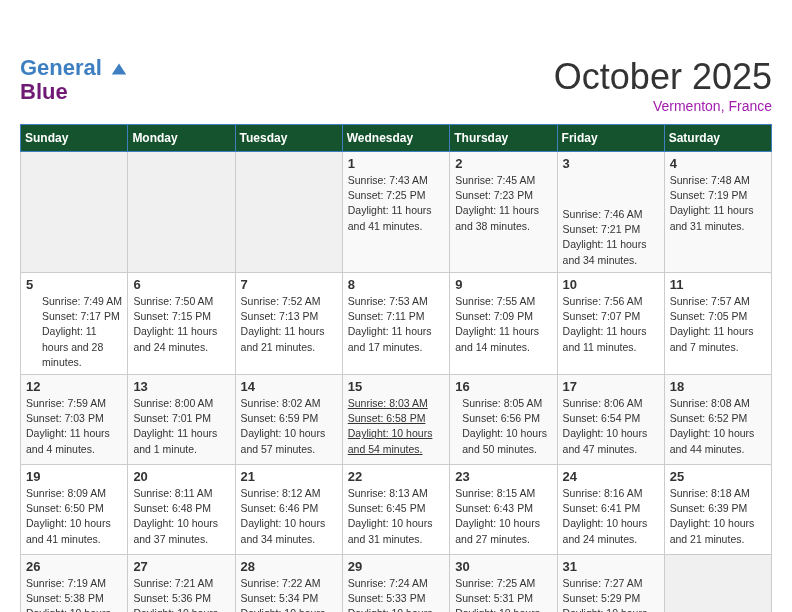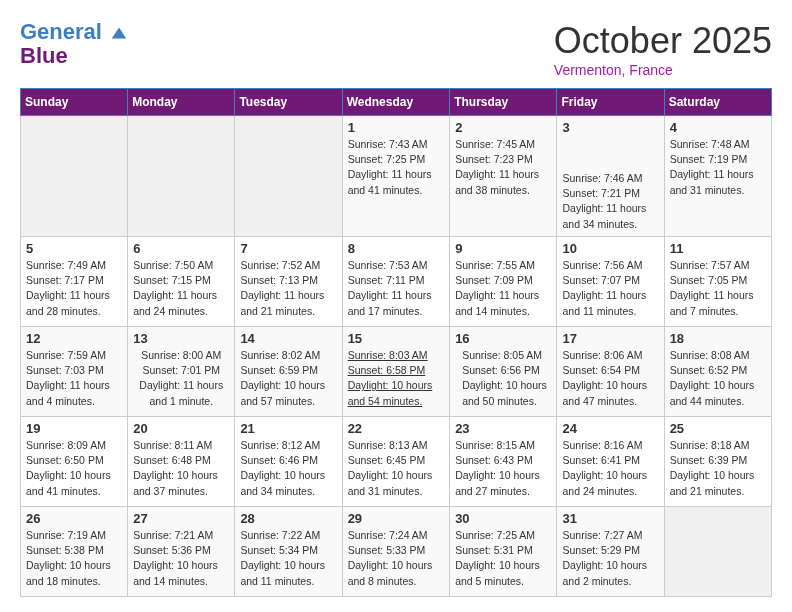--- a/index.html
+++ b/index.html
@@ -8,58 +8,59 @@
       background: #fff;
       width: 792px;
       min-height: 612px;
       padding: 20px;
     }
     .header {
       display: flex;
       justify-content: space-between;
       align-items: flex-start;
       margin-bottom: 10px;
+      margin-top: 36px;
     }
     .logo {
       display: flex;
       align-items: center;
     }
     .logo-text {
       font-size: 22px;
       font-weight: bold;
       color: #333;
       line-height: 1.1;
     }
     .logo-text span {
       color: #3d7fc1;
     }
     .logo-icon {
       width: 18px;
       height: 18px;
       margin-left: 2px;
     }
     .title-block {
-      text-align: left;
+      text-align: right;
     }
     .month-title {
       font-size: 36px;
       color: #333;
       font-weight: normal;
     }
     .location {
       font-size: 14px;
       color: #a21caf;
     }
     table {
       width: 100%;
       border-collapse: collapse;
       font-size: 11px;
     }
     thead tr th {
-      background-color: #701a75;
+      background-color: #14532d;
       color: white;
       padding: 6px 4px;
       text-align: left;
       font-size: 12px;
       font-weight: bold;
       border: 1px solid #3d7fc1;
     }
     tbody tr td {
       border: 1px solid #ccc;
       vertical-align: top;
@@ -151,21 +152,21 @@
         <td>
           <span class="day-number">4</span>
           <div class="day-info" style="white-space: pre-line;">Sunrise: 7:48 AM
 Sunset: 7:19 PM
 Daylight: 11 hours and 31 minutes.</div>
         </td>
       </tr>
       <tr>
         <td>
           <span class="day-number">5</span>
-          <div class="day-info" style="white-space: pre-line;">Sunrise: 7:49 AM
+          <div class="day-info" style="white-space: pre-line; margin-left: 16px;">Sunrise: 7:49 AM
 Sunset: 7:17 PM
 Daylight: 11 hours and 28 minutes.</div>
         </td>
         <td>
           <span class="day-number">6</span>
           <div class="day-info" style="white-space: pre-line;">Sunrise: 7:50 AM
 Sunset: 7:15 PM
 Daylight: 11 hours and 24 minutes.</div>
         </td>
         <td>
@@ -201,21 +202,21 @@
       </tr>
       <tr>
         <td>
           <span class="day-number">12</span>
           <div class="day-info" style="white-space: pre-line;">Sunrise: 7:59 AM
 Sunset: 7:03 PM
 Daylight: 11 hours and 4 minutes.</div>
         </td>
         <td>
           <span class="day-number">13</span>
-          <div class="day-info" style="white-space: pre-line; text-align: center;">Sunrise: 8:00 AM
+          <div class="day-info" style="white-space: pre-line;">Sunrise: 8:00 AM
 Sunset: 7:01 PM
 Daylight: 11 hours and 1 minute.</div>
         </td>
         <td>
           <span class="day-number">14</span>
           <div class="day-info" style="white-space: pre-line;">Sunrise: 8:02 AM
 Sunset: 6:59 PM
 Daylight: 10 hours and 57 minutes.</div>
         </td>
         <td>

